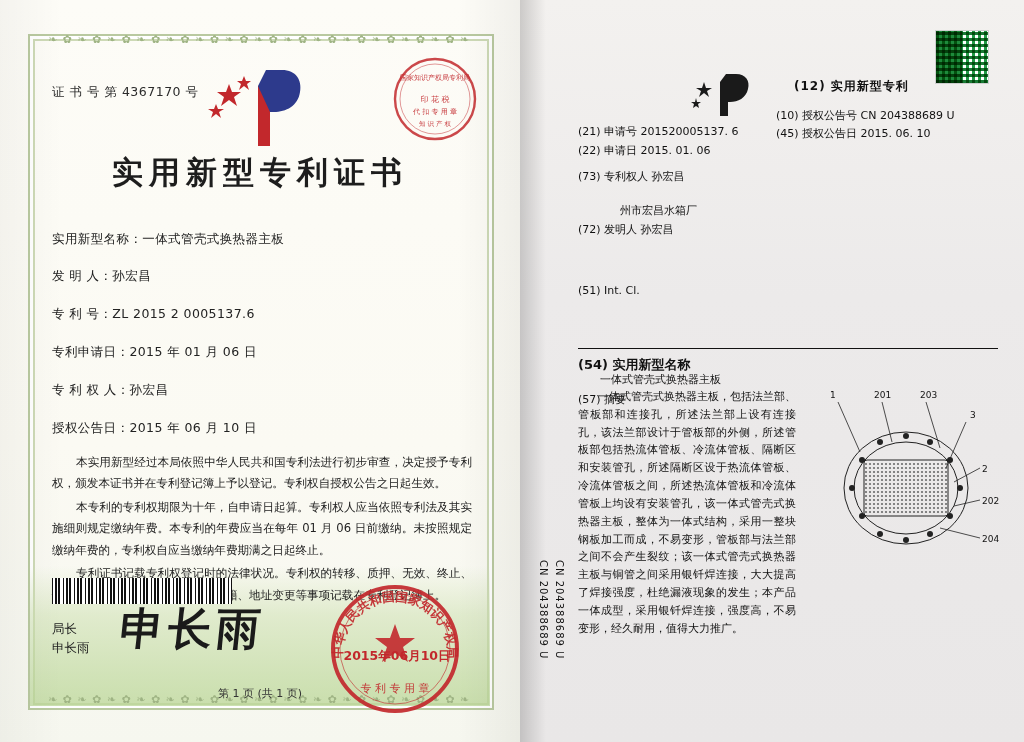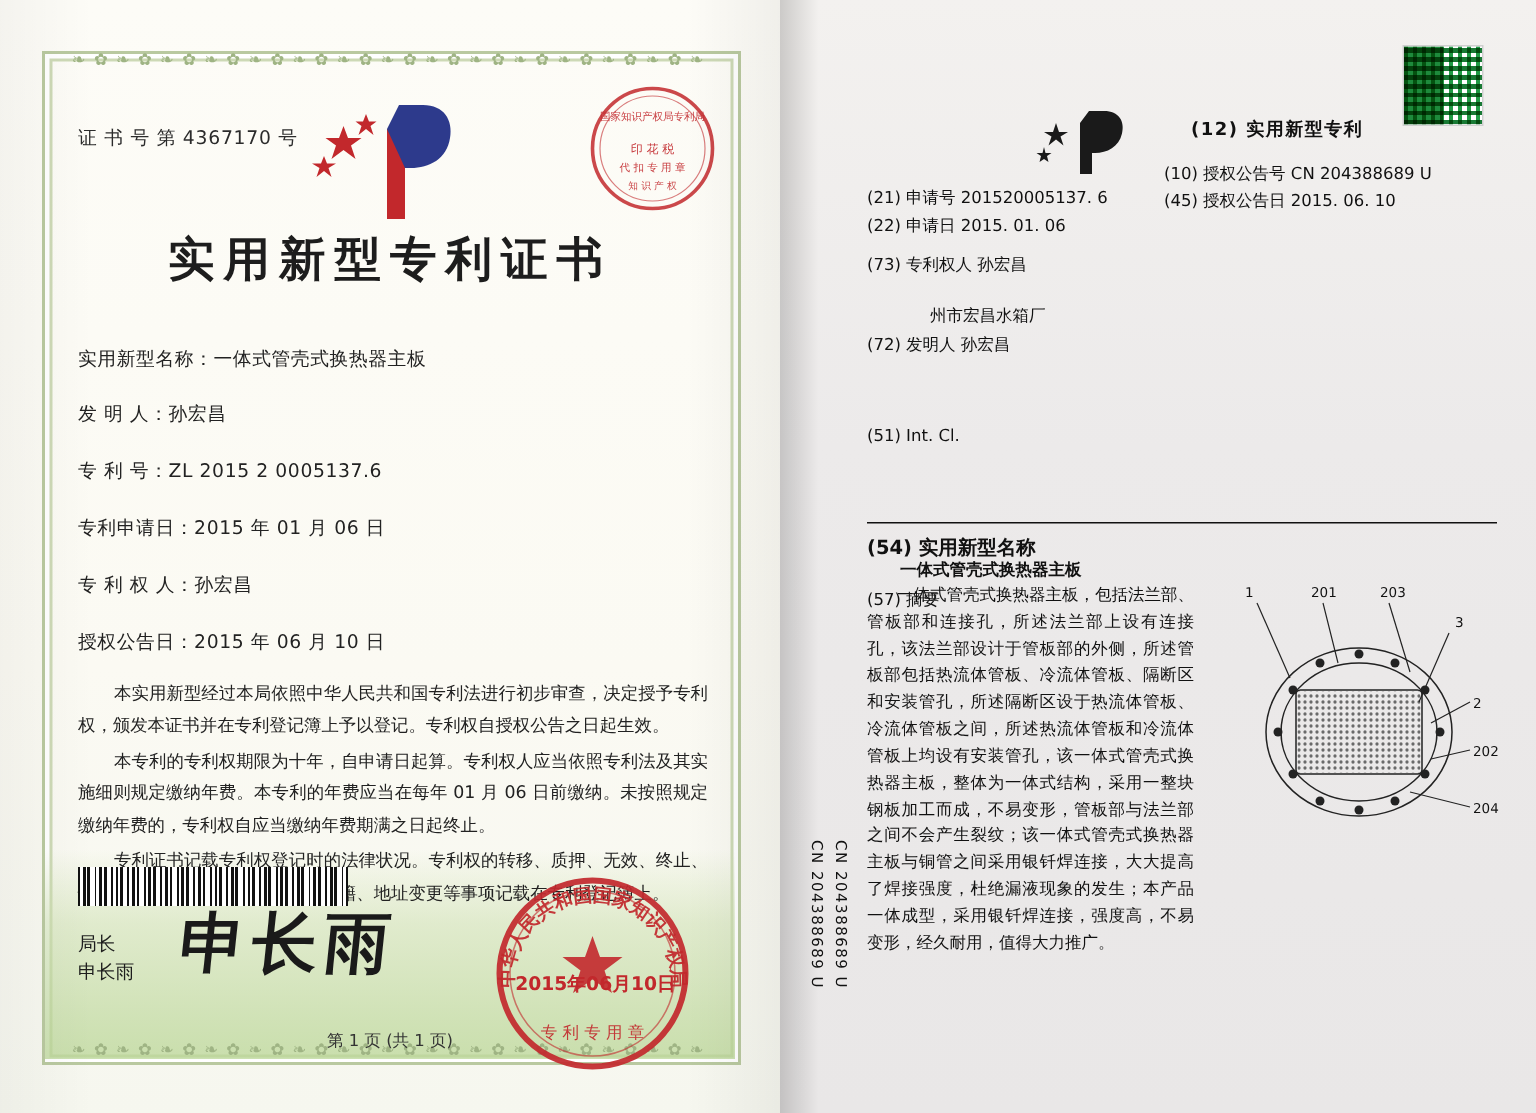--- a/index.html
+++ b/index.html
@@ -137,21 +137,21 @@
   .r-73b{position:absolute;left:100px;top:203px;font-size:11px;color:#111;text-align:right;}
   .r-72{position:absolute;left:58px;top:222px;font-size:11px;color:#111;}
   .r-51{position:absolute;left:58px;top:248px;font-size:11px;color:#111;margin-top:36px;}
   .r-ipc{position:absolute;left:78px;top:264px;font-size:11px;color:#111;font-style:italic;line-height:1.55;}
   .r-counts{
     position:absolute;left:58px;top:330px;width:420px;text-align:right;
     font-size:10.5px;color:#111;
   }
   .hr1{position:absolute;left:58px;top:348px;width:420px;height:1px;background:#111;}
   .r-54{position:absolute;left:58px;top:356px;font-size:13px;font-weight:bold;color:#111;}
-  .r-54v{position:absolute;left:80px;top:372px;font-size:11px;color:#111;font-weight:bold;}
+  .r-54v{position:absolute;left:80px;top:372px;font-size:11px;color:#111;}
   .r-57{position:absolute;left:58px;top:392px;font-size:11px;font-weight:normal;color:#111;}
   .abstract{
     position:absolute;left:58px;top:388px;width:218px;
     font-size:11px;line-height:1.62;color:#111;text-align:justify;text-indent:20px;
   }
   .fig{
     position:absolute;left:300px;top:382px;width:190px;height:200px;
   }
   .side-code{
     position:absolute;left:18px;top:560px;

